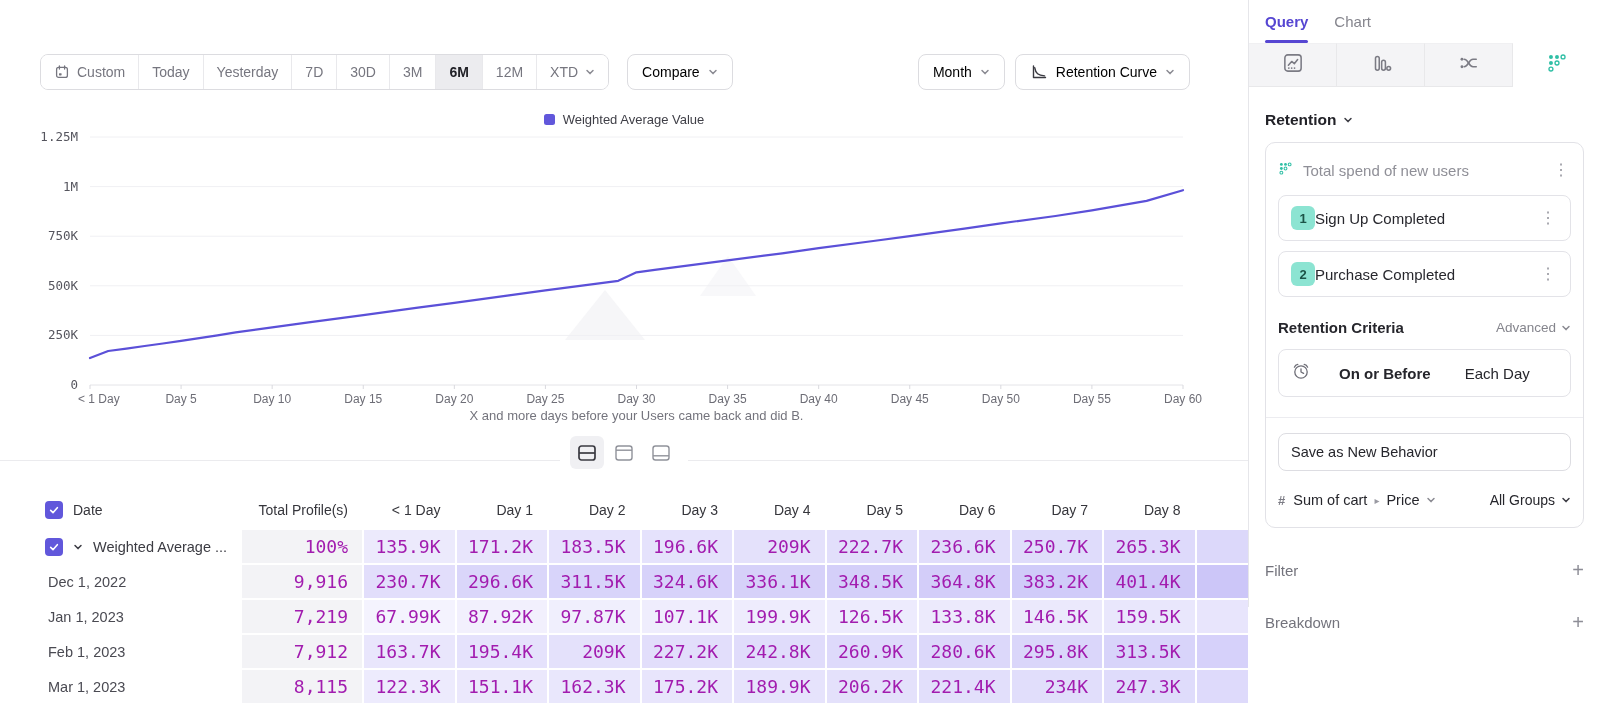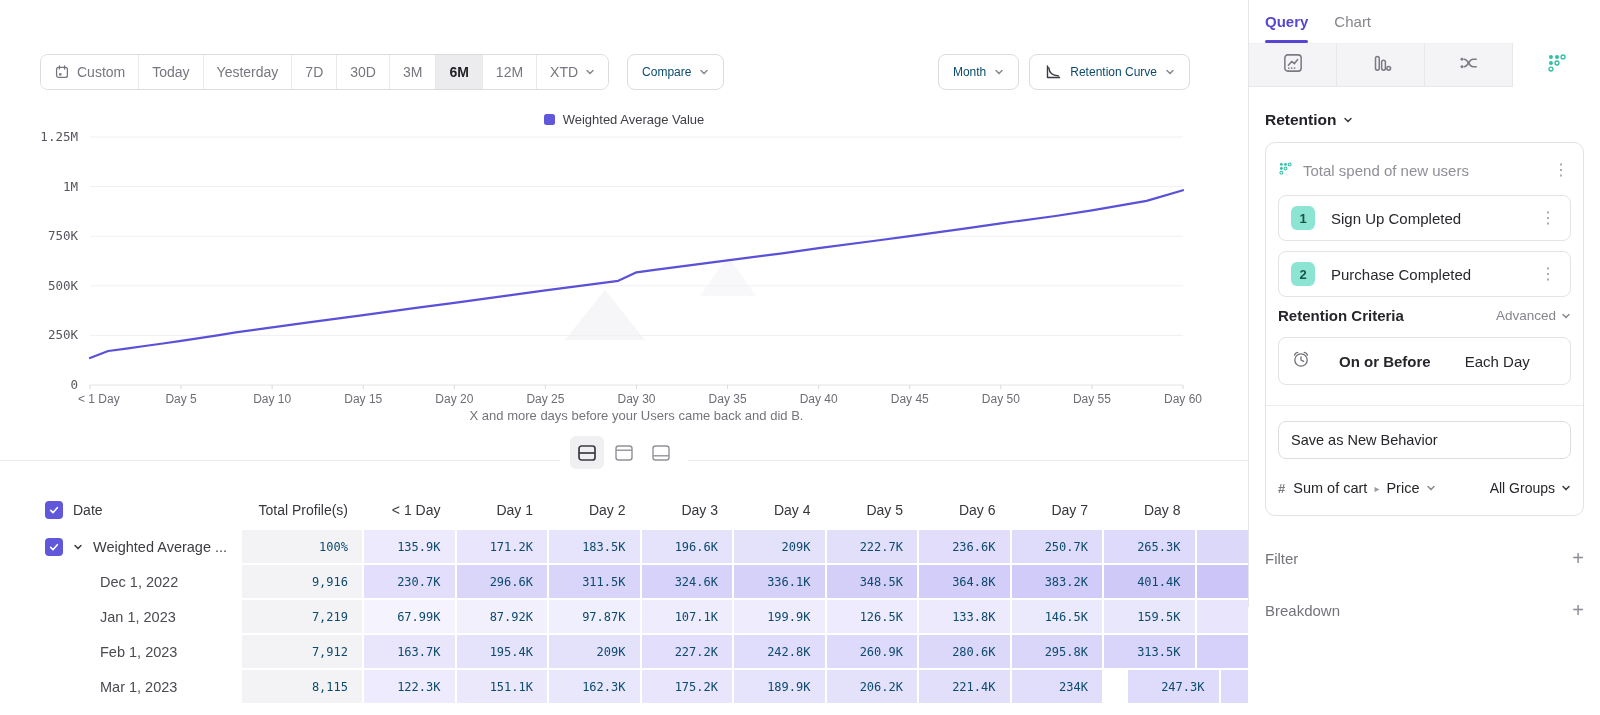--- a/index.html
+++ b/index.html
@@ -9,21 +9,21 @@
 
   
   .toolbar{position:absolute;left:40px;top:54px;width:1150px;display:flex;justify-content:space-between;align-items:center}
   .toolbar-left{display:flex;align-items:center}
   .toolbar-right{display:flex;align-items:center;gap:10px}
   .seg{display:flex;align-items:stretch;height:36px;border:1px solid #dcdce0;border-radius:8px;overflow:hidden;background:#fff;box-sizing:border-box}
   .seg-item{display:flex;align-items:center;gap:7px;padding:0 13px;font-size:14px;color:#76767f;border-left:1px solid #e9e9ec;cursor:pointer;background:#fff;white-space:nowrap}
   .seg-item:first-child{border-left:none}
   .seg-item.active{background:#ececef;color:#222228;font-weight:700}
   .btn{display:inline-flex;align-items:center;gap:8px;height:36px;border:1px solid #dcdce0;border-radius:8px;background:#fff;
-       padding:0 14px;font-size:12px;color:#0c4a6e;font-family:inherit;cursor:pointer;white-space:nowrap}
+       padding:0 14px;font-size:14px;color:#000000;font-family:inherit;cursor:pointer;white-space:nowrap}
   .btn-compare{margin-left:18px}
 
   
   .legend{position:absolute;left:0;top:112px;width:1248px;display:flex;justify-content:center;align-items:center;gap:8px;
           font-size:13px;color:#3f3f47}
   .legend-swatch{width:11px;height:11px;border-radius:2.5px;display:inline-block}
   .chart{position:absolute;left:0;top:130px;width:1248px;height:300px}
   .chart-caption{position:absolute;left:90px;top:408px;width:1093px;text-align:center;font-size:13px;color:#74747d}
   .section-divider{position:absolute;left:0;top:460px;width:1248px;border-top:1px solid #ebebee}
 
@@ -32,28 +32,28 @@
   .toggle-wrap{background:#fff;padding:2px 10px;display:flex;gap:3px}
   .tg{width:34px;height:33px;border:none;background:#fff;border-radius:6px;display:flex;align-items:center;justify-content:center;cursor:pointer;padding:0}
   .tg.active{background:#f0f0f3}
 
   
   .table{position:absolute;left:0;top:492px;width:1248px}
   .trow{display:flex;gap:2px;margin-bottom:2px}
   .cell{box-sizing:border-box;height:33px;display:flex;align-items:center;background:#fff}
   .hrow .cell{height:36px}
   .c-date{width:240px;padding-left:45px;gap:10px}
-  .c-date.month{padding-left:100px}
+  .c-date.month{padding-left:48px}
   .c-total{width:120px;justify-content:flex-end;padding-right:14px}
   .c-val{width:90.5px;justify-content:flex-end;padding-right:14px}
   .c-sliver{flex:1}
   .hrow .c-total,.hrow .c-val{background:#fff}
   .body .c-total{background:#f3f3f6}
   .hcell-label{font-size:14px;font-weight:500;color:#36363c}
-  .mono{font-family:"DejaVu Sans Mono","Liberation Mono",monospace;font-size:12px;color:#0c4a6e}
+  .mono{font-family:"DejaVu Sans Mono","Liberation Mono",monospace;font-size:18px;color:#a21caf}
   .row-label{font-size:14.5px;color:#3c3c43}
   .month .row-label{color:#4a4a52}
   .cb{width:18px;height:18px;min-width:18px;border-radius:4px;background:#6157db;display:flex;align-items:center;justify-content:center;cursor:pointer}
 
   
   .panel{position:absolute;left:1248px;top:0;width:352px;height:607px;border-left:1px solid #e6e6ea;box-sizing:border-box;background:#fff}
   .ptabs{display:flex;gap:26px;padding:0 16px;height:43px;align-items:center}
   .ptab{font-size:15px;color:#85858d;position:relative;cursor:pointer;height:100%;display:flex;align-items:center}
   .ptab.active{color:#5646d2;font-weight:700}
   .ptab.active::after{content:"";position:absolute;left:0;right:0;bottom:0;height:3px;background:#5646d2;border-radius:2px}
@@ -63,23 +63,23 @@
   .rtab.active{background:#fff;border:none}
   .rtab:nth-child(3){border-right:1px solid #e8e8ea}
   .pbody{padding:0 16px}
   .heading{margin-top:24px;font-size:15.5px;font-weight:700;color:#222228;display:flex;align-items:center;gap:7px;cursor:pointer}
   .card{margin-top:13px;border:1px solid #e2e2e7;border-radius:10px;padding:12px;background:#fff}
   .bhead{display:flex;align-items:center;gap:10px;height:30px;color:#8f8f97;font-size:15px}
   .bhead-title{flex:1}
   .step{display:flex;align-items:center;border:1px solid #e3e3e8;border-radius:8px;height:46px;padding:0 12px;margin-top:10px;box-sizing:border-box}
   .badge{width:24px;height:24px;min-width:24px;border-radius:6px;background:#8ce4d2;color:#1c5447;font-weight:700;font-size:13px;
          display:flex;align-items:center;justify-content:center}
-  .step-label{margin-left:16px;font-size:15px;color:#27272d;font-weight:500;flex:1}
+  .step-label{font-size:15px;color:#27272d;font-weight:500;flex:1}
   .kebab{color:#9a9aa2;font-size:16px;cursor:pointer;padding:0 2px;line-height:1}
-  .crit-row{margin-top:10px;display:flex;justify-content:space-between;align-items:center}
+  .crit-row{margin-top:22px;display:flex;justify-content:space-between;align-items:center}
   .crit-title{font-size:15px;font-weight:700;color:#26262c}
   .advanced{font-size:13.5px;color:#85858d;display:flex;gap:5px;align-items:center;cursor:pointer}
   .crit-card{margin-top:13px;border:1px solid #e3e3e8;border-radius:8px;height:46px;display:flex;align-items:center;padding:0 12px;gap:28px;cursor:pointer}
   .cond{font-size:15px;font-weight:600;color:#26262c}
   .cond-val{font-size:15px;color:#26262c;margin-left:6px}
   .card-div{border-top:1px solid #ececf0;margin:20px -12px 0}
   .save{margin-top:15px;width:100%;height:38px;border:1px solid #dddde2;border-radius:8px;background:#fff;text-align:left;
         padding:0 12px;font-size:14.5px;color:#26262c;font-family:inherit;cursor:pointer;box-sizing:border-box}
   .measure{margin-top:14px;display:flex;align-items:center;gap:8px;height:30px;font-size:14.5px;color:#26262c}
   .hash{color:#7c7c85;font-weight:700;font-size:13px}
@@ -469,21 +469,21 @@
           </div>
           <div class="cell c-val" style="background: rgba(106, 88, 235, 0.18);">
             <span class="mono">206.2K</span>
           </div>
           <div class="cell c-val" style="background: rgba(106, 88, 235, 0.192);">
             <span class="mono">221.4K</span>
           </div>
           <div class="cell c-val" style="background: rgba(106, 88, 235, 0.2);">
             <span class="mono">234K</span>
           </div>
-          <div class="cell c-val" style="background: rgba(106, 88, 235, 0.21); margin-left: 24px;">
+          <div class="cell c-val" style="background: rgba(106, 88, 235, 0.21);">
             <span class="mono">247.3K</span>
           </div>
           <div class="cell c-sliver" style="background: rgba(106, 88, 235, 0.224);"></div>
         </div>
       </div>
     </div>
 </div>
 
 <aside class="panel">
   <div class="ptabs">

